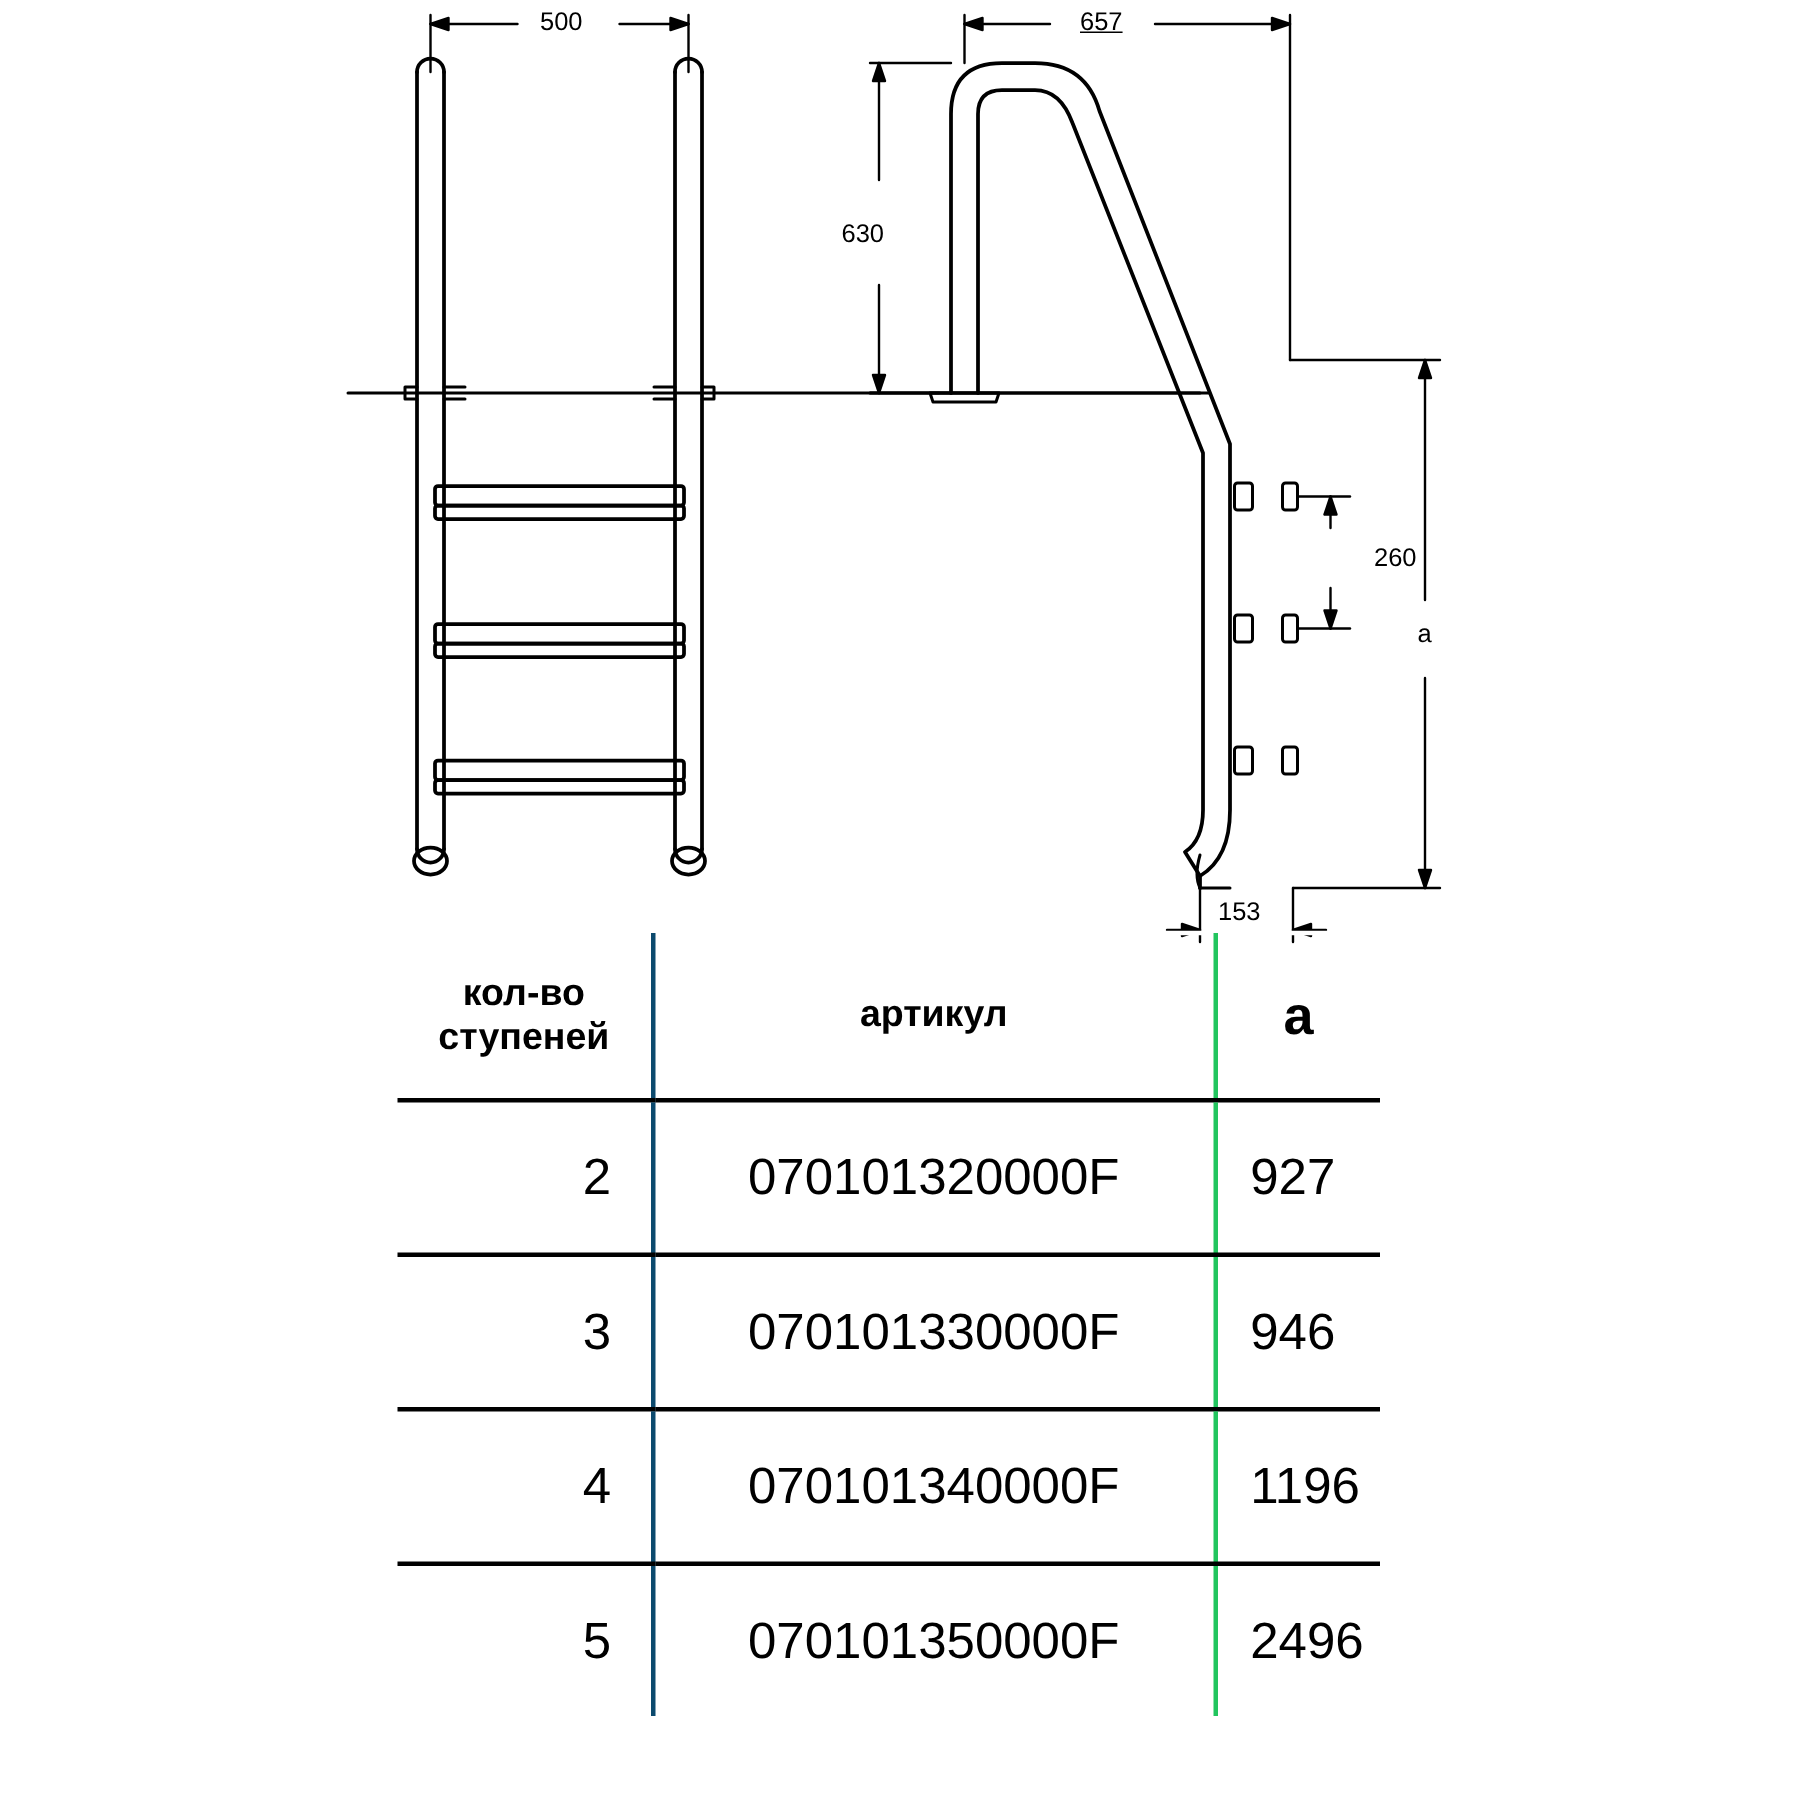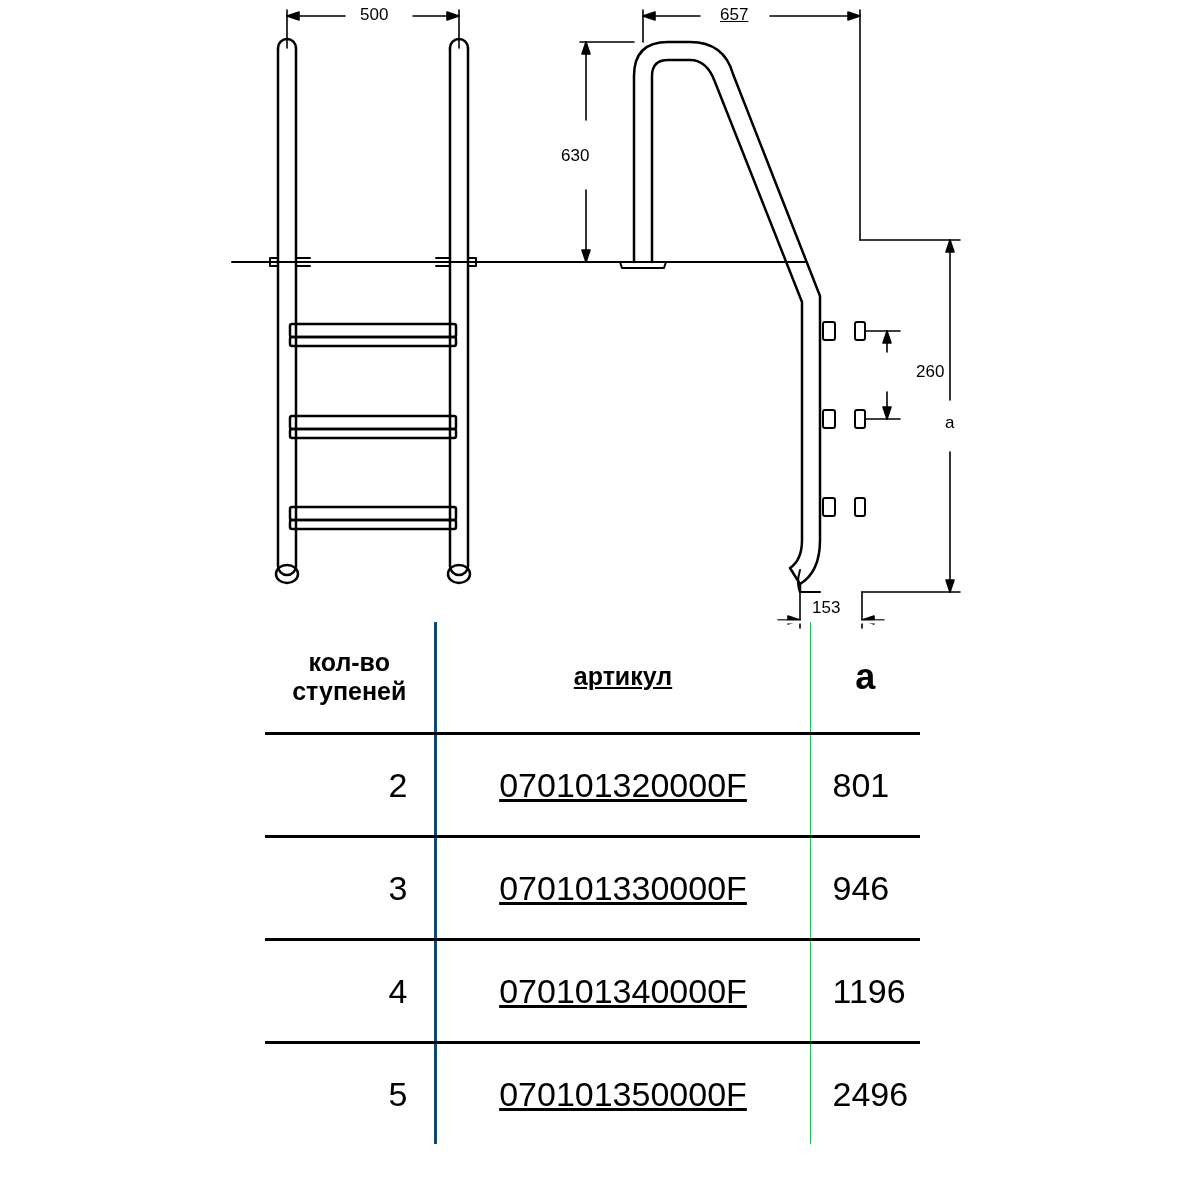--- a/index.html
+++ b/index.html
@@ -72,22 +72,21 @@
   #spec-table tbody tr:last-child td {
     border-bottom: 0;
   }
   
   #spec-table th:nth-child(1),
   #spec-table td:nth-child(1) {
     border-right: 3px solid #0c4a6e;
   }
   #spec-table th:nth-child(2),
   #spec-table td:nth-child(2) {
-    border-right: 1px solid #22c55e;
-    text-decoration: underline;
+    border-right: 3px solid #22c55e;
   }
   #spec-table tbody td:nth-child(1) { text-align: right; padding-right: 26px; box-sizing: border-box; }
   #spec-table tbody td:nth-child(3) { text-align: left; padding-left: 22px; box-sizing: border-box; }
 </style>
 </head>
 <body>
 
 <div id="stage">
 
   <svg id="drawing" viewBox="0 0 1200 1200" xmlns="http://www.w3.org/2000/svg">
@@ -241,21 +240,21 @@
           <div>ступеней</div>
         </th>
         <th>артикул</th>
         <th class="col-a">a</th>
       </tr>
     </thead>
     <tbody>
       <tr>
         <td>2</td>
         <td>070101320000F</td>
-        <td>801</td>
+        <td>927</td>
       </tr>
       <tr>
         <td>3</td>
         <td>070101330000F</td>
         <td>946</td>
       </tr>
       <tr>
         <td>4</td>
         <td>070101340000F</td>
         <td>1196</td>

